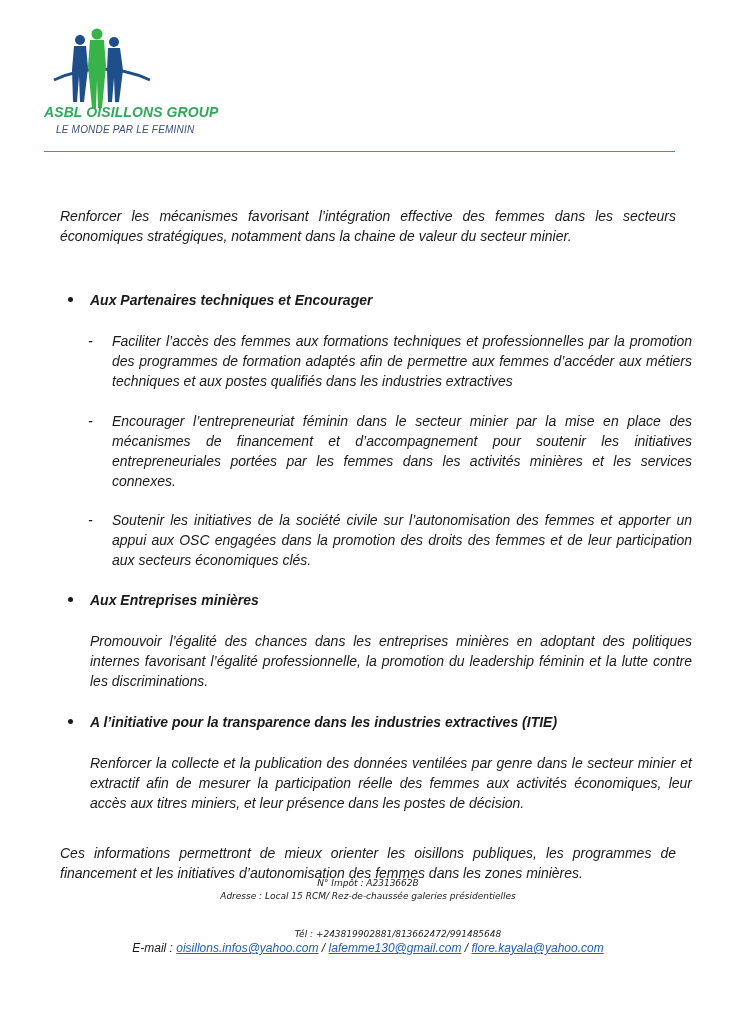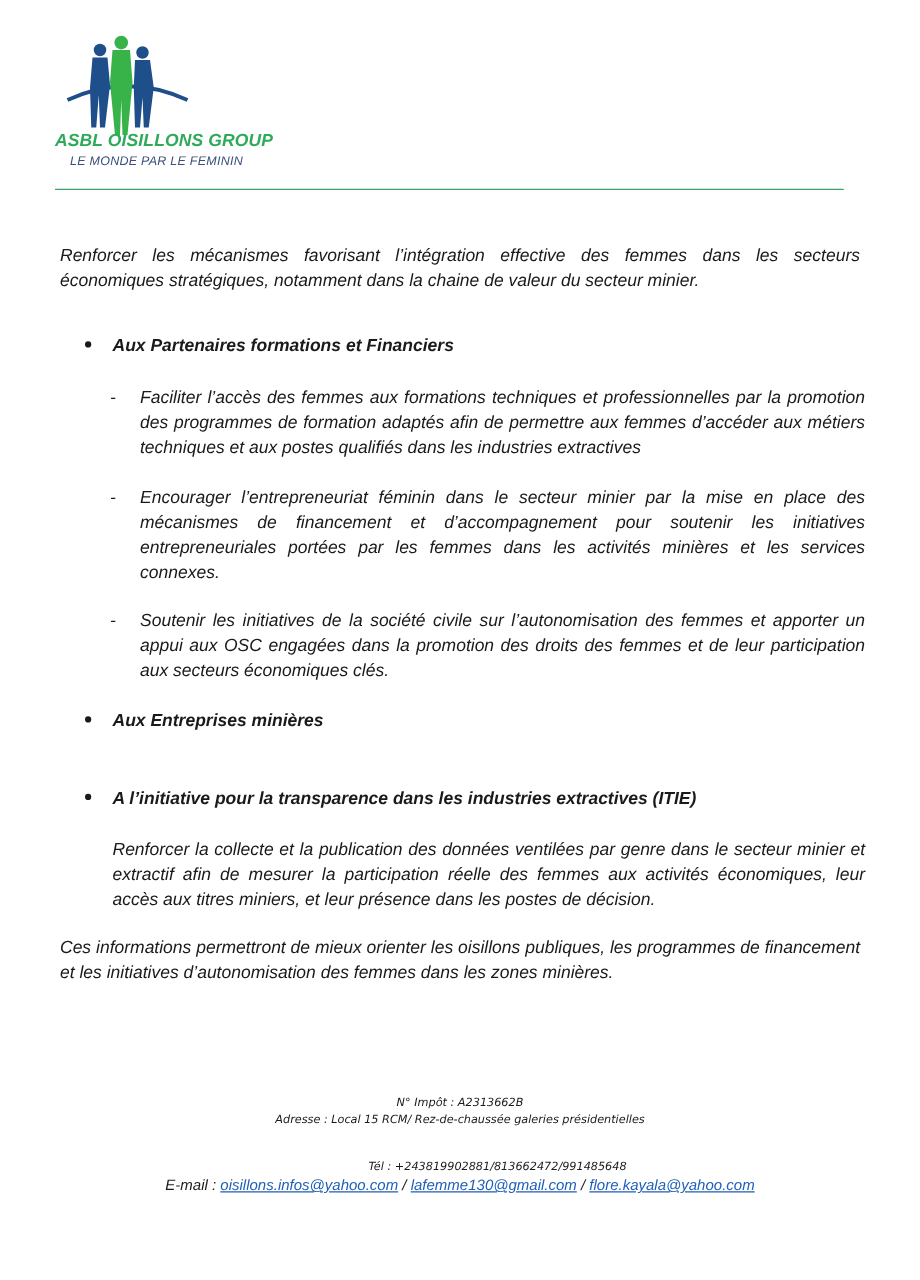--- a/index.html
+++ b/index.html
@@ -60,21 +60,21 @@
     .content {
       position: absolute;
       left: 44px;
       top: 190px;
       width: 648px;
       font-size: 14px;
       line-height: 20px;
     }
     .para {
       text-align: justify;
-      margin: 4px;
+      margin: 16px;
     }
     .intro { }
     .bullet-section {
       position: relative;
       margin-left: 22px;
     }
     .bullet-head {
       position: relative;
       padding-left: 24px;
       font-weight: bold;
@@ -158,21 +158,21 @@
   <div class="header-rule"></div>
 
   <div class="content">
     <p class="para intro">Renforcer les mécanismes favorisant l’intégration effective des femmes dans les secteurs économiques stratégiques, notamment dans la chaine de valeur du secteur minier.</p>
 
     <div style="height:28px"></div>
 
     <div class="bullet-section">
       <p class="bullet-head">
         <span class="dot"></span>
-        <span>Aux Partenaires formations et Financiers</span>
+        <span>Aux Partenaires techniques et Encourager</span>
       </p>
       <div style="height:21px"></div>
       <p class="dash-item">
         <span class="dash">-</span>
         <span>Faciliter l’accès des femmes aux formations techniques et professionnelles par la promotion des programmes de formation adaptés afin de permettre aux femmes d’accéder aux métiers techniques et aux postes qualifiés dans les industries extractives</span>
       </p>
       <div style="height:20px"></div>
       <p class="dash-item">
         <span class="dash">-</span>
         <span>Encourager l’entrepreneuriat féminin dans le secteur minier par la mise en  place des mécanismes de financement et d’accompagnement pour soutenir les initiatives entrepreneuriales portées par les femmes dans les activités minières et les services connexes.</span>
@@ -185,20 +185,21 @@
     </div>
 
     <div style="height:20px"></div>
 
     <div class="bullet-section">
       <p class="bullet-head">
         <span class="dot"></span>
         <span>Aux Entreprises minières</span>
       </p>
       <div style="height:21px"></div>
+      <p class="sub-para">Promouvoir l’égalité des chances dans les entreprises minières en adoptant des politiques internes favorisant l’égalité professionnelle, la promotion du leadership féminin et la lutte contre les discriminations.</p>
     </div>
 
     <div style="height:21px"></div>
 
     <div class="bullet-section">
       <p class="bullet-head">
         <span class="dot"></span>
         <span>A l’initiative  pour la transparence dans les industries extractives (ITIE)</span>
       </p>
       <div style="height:21px"></div>

